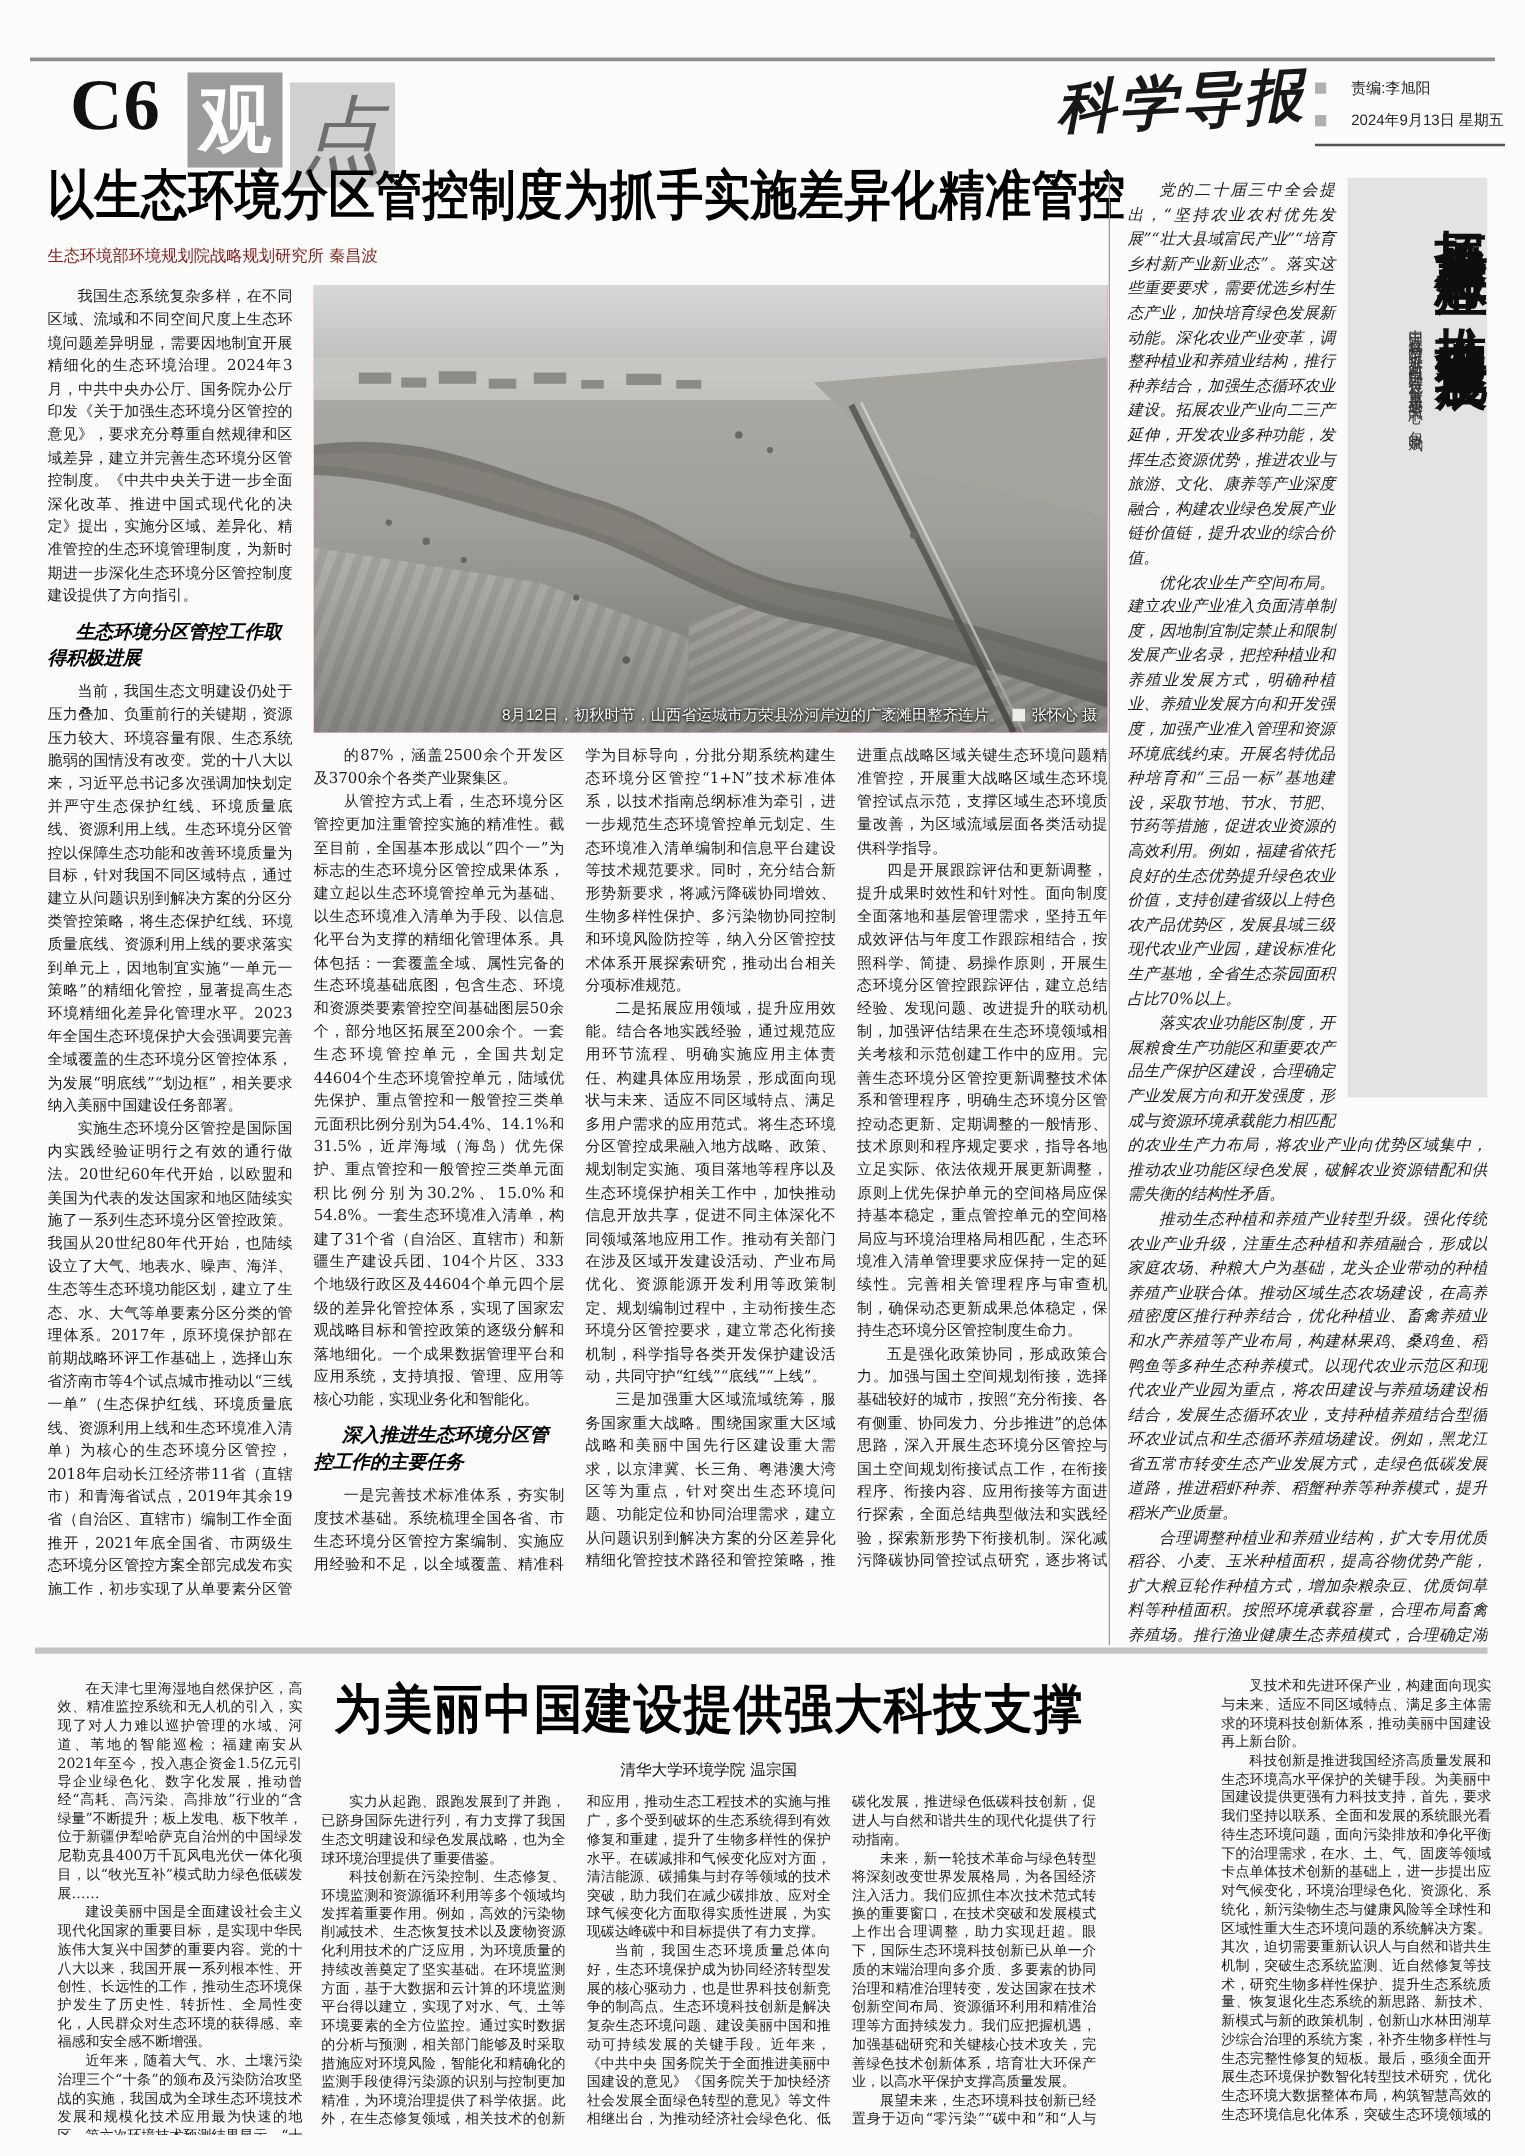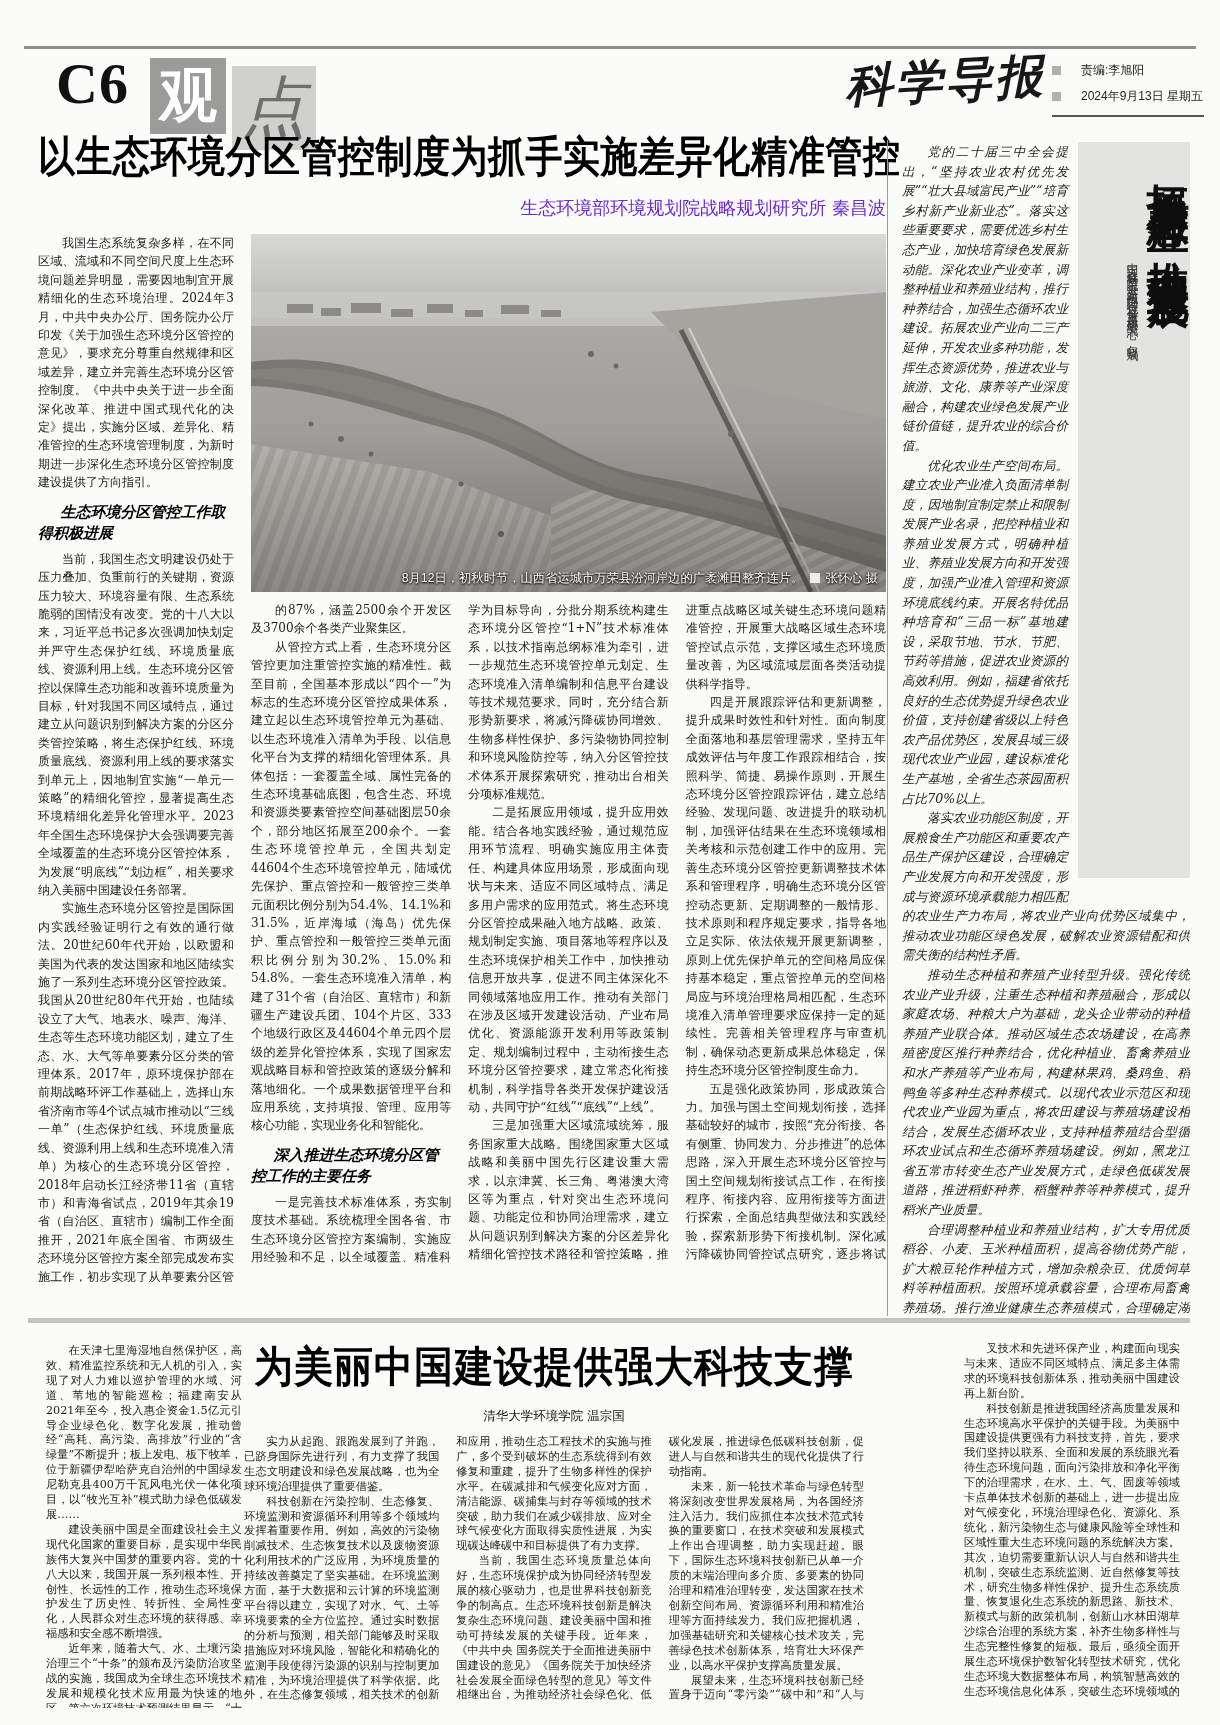--- a/index.html
+++ b/index.html
@@ -60,21 +60,21 @@
 
   
   #main-article { left:38px; top:128px; width:848px; }
   #main-headline { text-align:center; }
   #main-headline span {
     display:inline-block;
     font-family:"Liberation Sans", sans-serif; font-weight:900;
     font-size:37px; letter-spacing:0.5px; color:#000;
     transform:scaleY(1.15); transform-origin:center top; white-space:nowrap;
   }
-  #main-byline { text-align:right; font-size:18px; margin-top:18px; color:#6d28d9; }
+  #main-byline { text-align:left; font-size:13px; margin-top:18px; color:#7f1d1d; }
   #main-body { margin-top:14px; display:flex; }
   #main-col1 { width:196px; height:1048px; overflow:hidden; margin-right:17px; }
   #main-right { width:635px; }
   #news-photo { position:relative; width:635px; height:358px; background:#ec4899; overflow:hidden; }
   #news-photo svg { display:block; width:100%; height:100%; }
   #photo-caption-bar {
     position:absolute; right:8px; bottom:5px; max-width:620px;
     color:#fff; font-family:"Liberation Sans", sans-serif; font-size:12.3px;
     text-shadow:0 0 3px #000, 0 1px 2px #000; white-space:nowrap;
   }
@@ -104,21 +104,21 @@
   #side-byline {
     font-size:11.5px; letter-spacing:2.5px; color:#333;
     padding-top:112px; margin-right:6px;
   }
 
   
   #mid-rule { left:28px; top:1318px; width:1162px; height:5px; background:#c3c3c1; }
   #bottom-article { left:46px; top:1334px; width:1152px; height:382px; overflow:hidden; display:flex; }
   #bottom-article .copy p, #bottom-article .copy-list p { font-size:11.2px; line-height:14.9px; }
   #bottom-col1 { width:196px; height:374px; overflow:hidden; padding-top:10px; }
-  #bottom-mid { width:620px; margin-left:2px; }
+  #bottom-mid { width:620px; margin-left:15px; }
   #bottom-headline { text-align:center; margin-top:4px; }
   #bottom-headline span {
     display:inline-block;
     font-family:"Liberation Sans", sans-serif; font-weight:900;
     font-size:39px; color:#000; letter-spacing:1px;
     transform:scaleY(1.08); transform-origin:center top; white-space:nowrap;
   }
   #bottom-byline { text-align:center; font-size:12.5px; margin:16px 0 10px; color:#111; }
   #bottom-flow { height:272px; overflow:hidden; column-count:3; column-gap:17px; column-fill:auto; }
   #bottom-col5 { width:216px; margin-left:100px; height:366px; overflow:hidden; padding-top:8px; }

